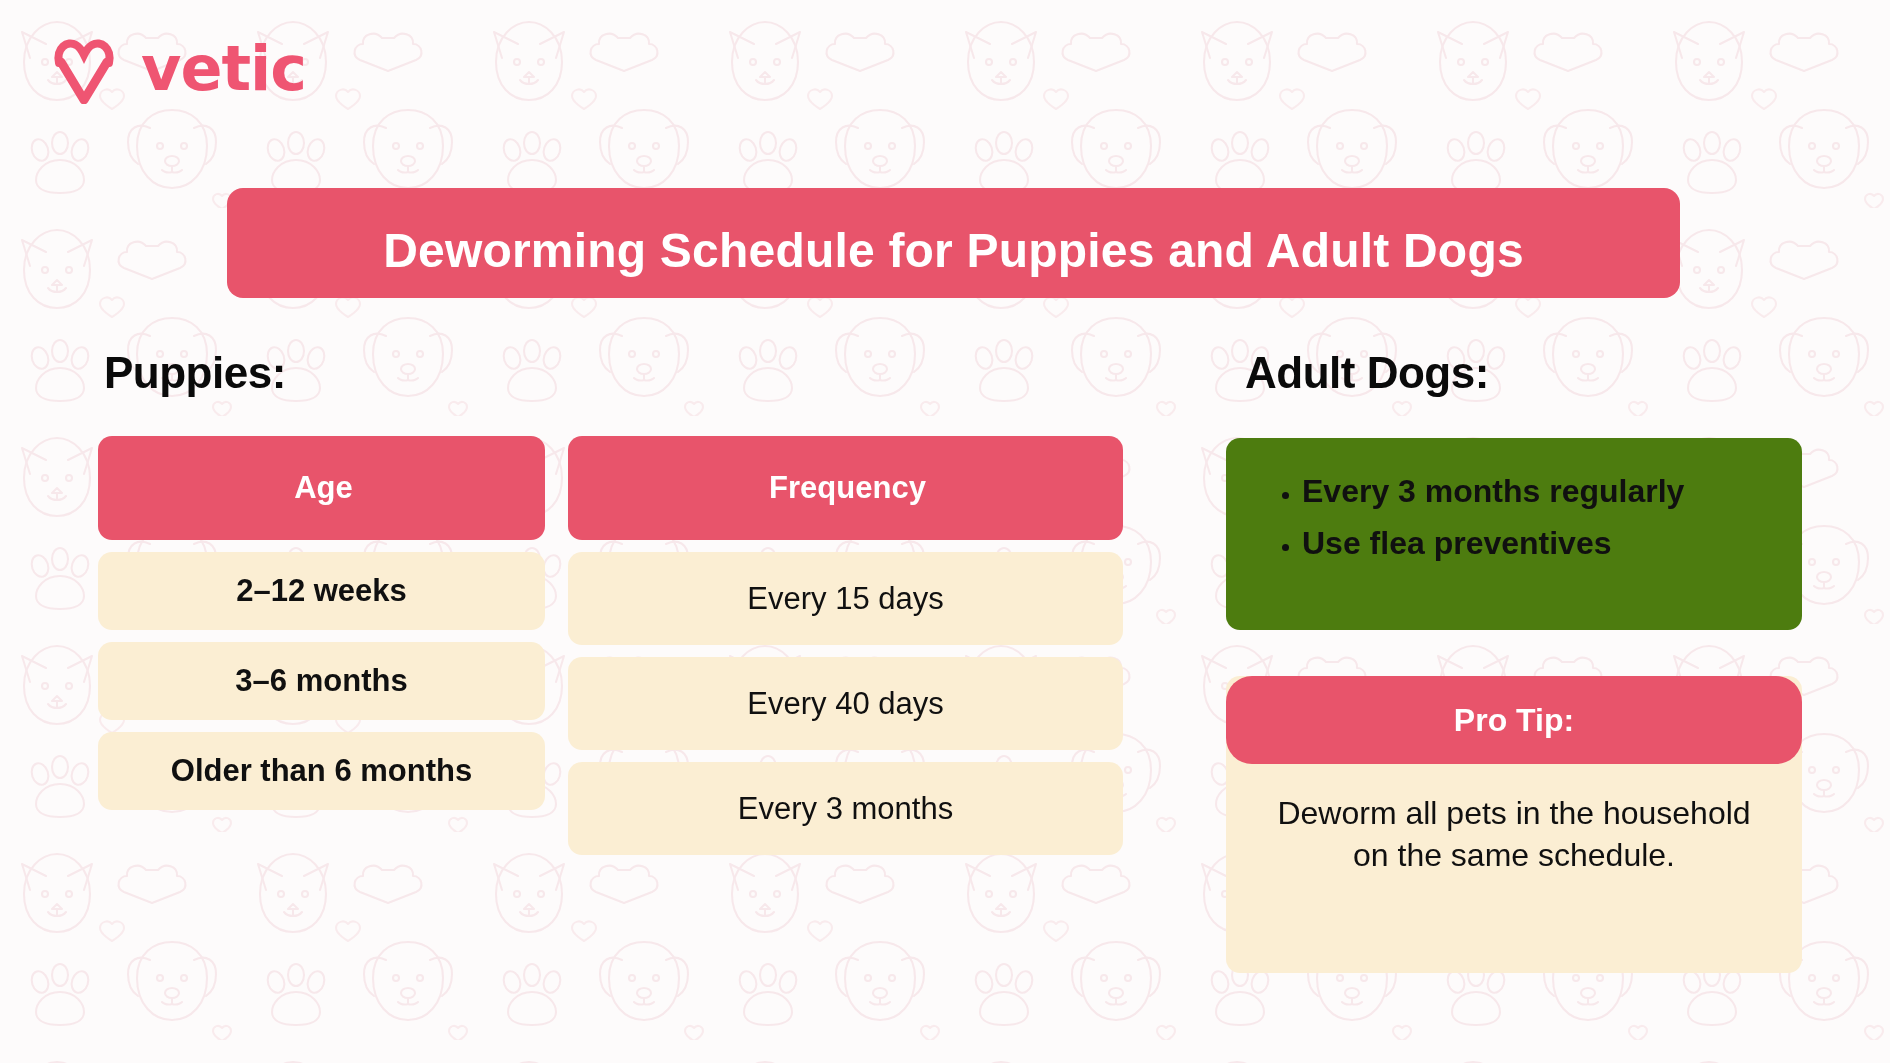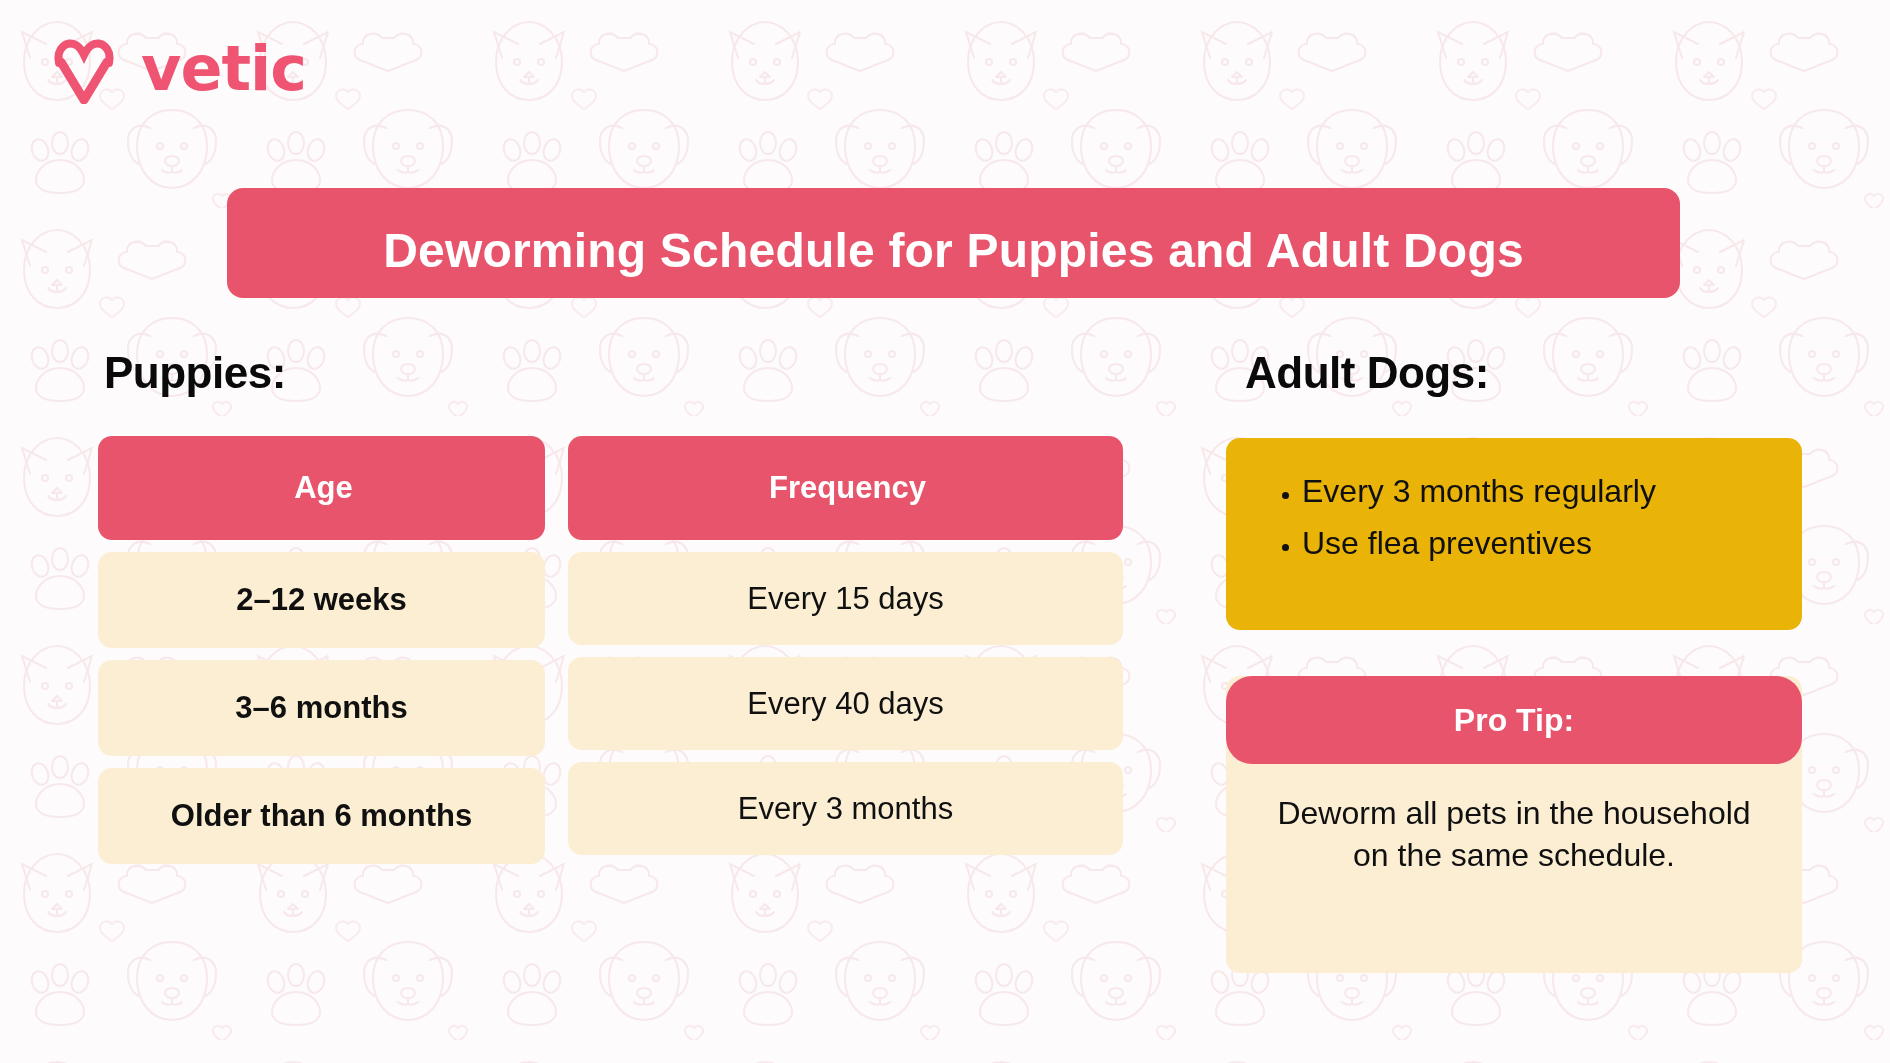--- a/index.html
+++ b/index.html
@@ -127,34 +127,35 @@
     color: #101010;
     height: 100px;
     font-size: 31px;
   }
   .col-age .cell-body { font-weight: bold; }
   .col-freq .cell-body { font-weight: normal; }
 
   
   .col-age .cell-head { height: 104px; }
   .col-freq .cell-head { height: 104px; }
-  .col-age .cell-body { height: 96px; text-align: center; }
+  .col-age .cell-body { height: 78px; text-align: center; }
   .col-freq .cell-body { height: 93px; }
 
   
   .bullet-card {
     position: absolute;
     left: 1226px;
     top: 438px;
     width: 576px;
     height: 192px;
-    background: #eab308;
+    background: #4d7c0f;
     border-radius: 14px;
     box-sizing: border-box;
     padding: 28px 30px 28px 44px;
+    font-weight: bold;
   }
   .bullet-list {
     margin: 0;
     padding: 0 0 0 32px;
     list-style: disc;
   }
   .bullet-list li {
     font-size: 32px;
     color: #101010;
     line-height: 1.62;

